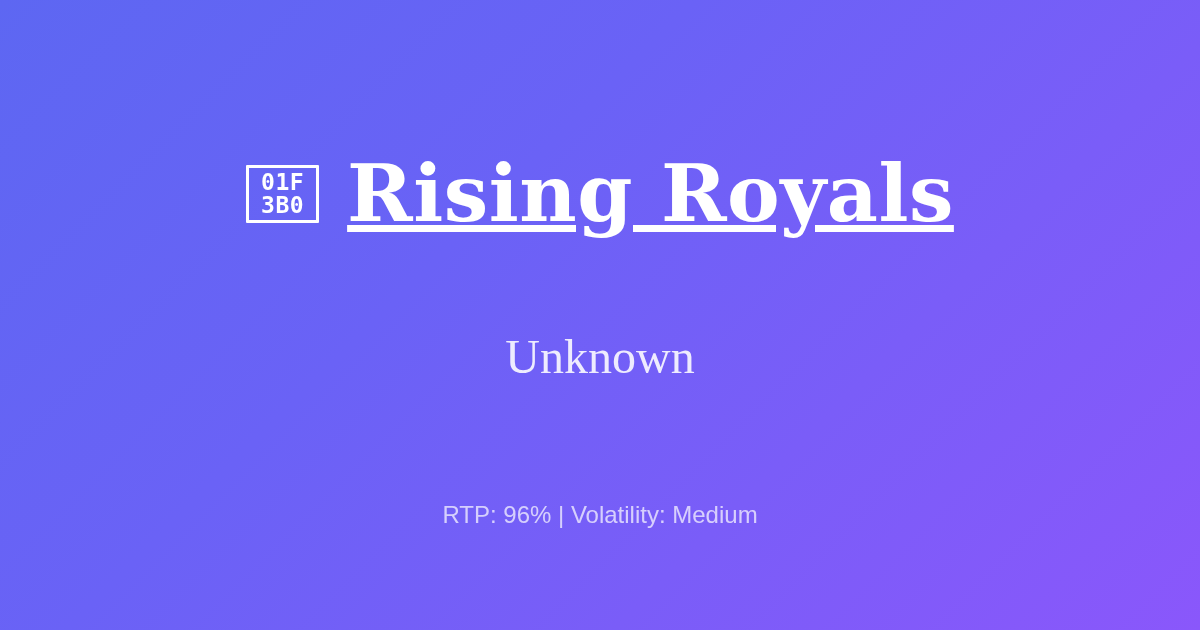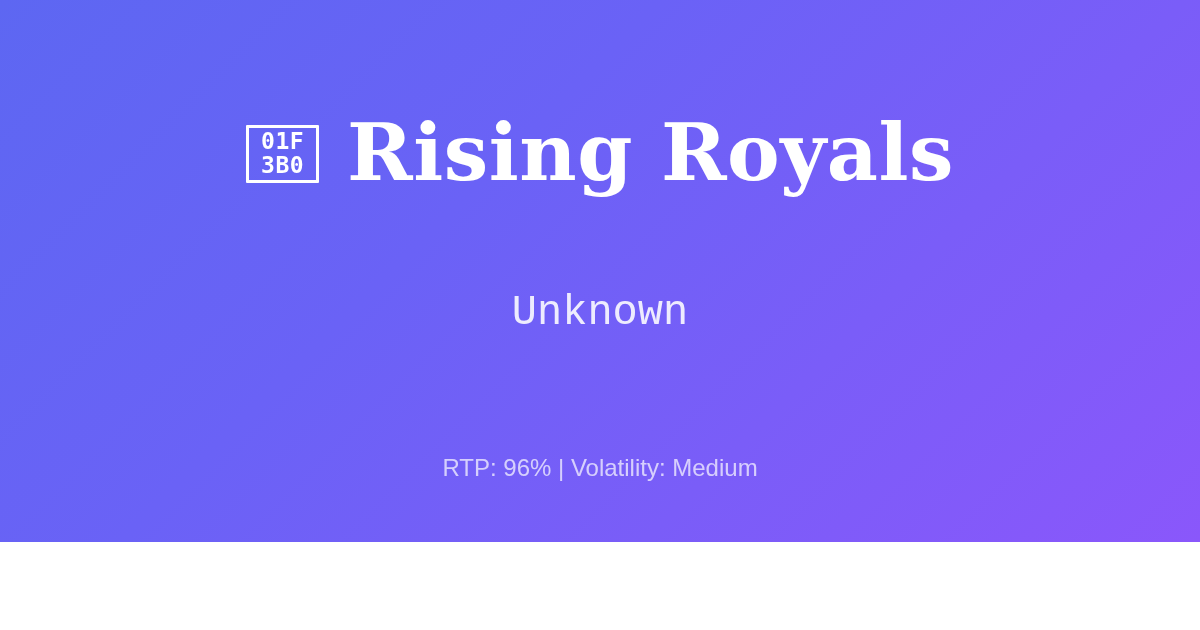--- a/index.html
+++ b/index.html
@@ -11,21 +11,21 @@
   body {
     width: 1200px;
     height: 630px;
     overflow: hidden;
     font-family: "DejaVu Serif", "Liberation Serif", serif;
   }
 
   #og-card {
     position: relative;
     width: 1200px;
-    height: 542px;
+    height: 630px;
     box-sizing: border-box;
     background: linear-gradient(135deg, #5d67f2 0%, #6a62f6 38%, #7a5df8 68%, #8a57fb 100%);
     display: flex;
     flex-direction: column;
     align-items: center;
     justify-content: center;
     text-align: center;
   }
 
   
@@ -63,28 +63,29 @@
   }
 
   .game-title {
     font-family: "DejaVu Serif", "Liberation Serif", serif;
     font-weight: 700;
     font-size: 79px;
     color: #ffffff;
     letter-spacing: 0.5px;
     white-space: nowrap;
     line-height: 1.05;
+    text-decoration: underline;
   }
 
   
   .provider {
     margin-top: 42px;
-    font-family: Liberation Mono, monospace;
+    font-family: Liberation Serif, serif;
     font-weight: 400;
-    font-size: 42px;
+    font-size: 48px;
     color: rgba(255, 255, 255, 0.88);
     line-height: 1.1;
     white-space: nowrap;
   }
 
   
   .stats {
     margin-top: 118px;
     font-family: Liberation Sans, sans-serif;
     font-weight: 400;

